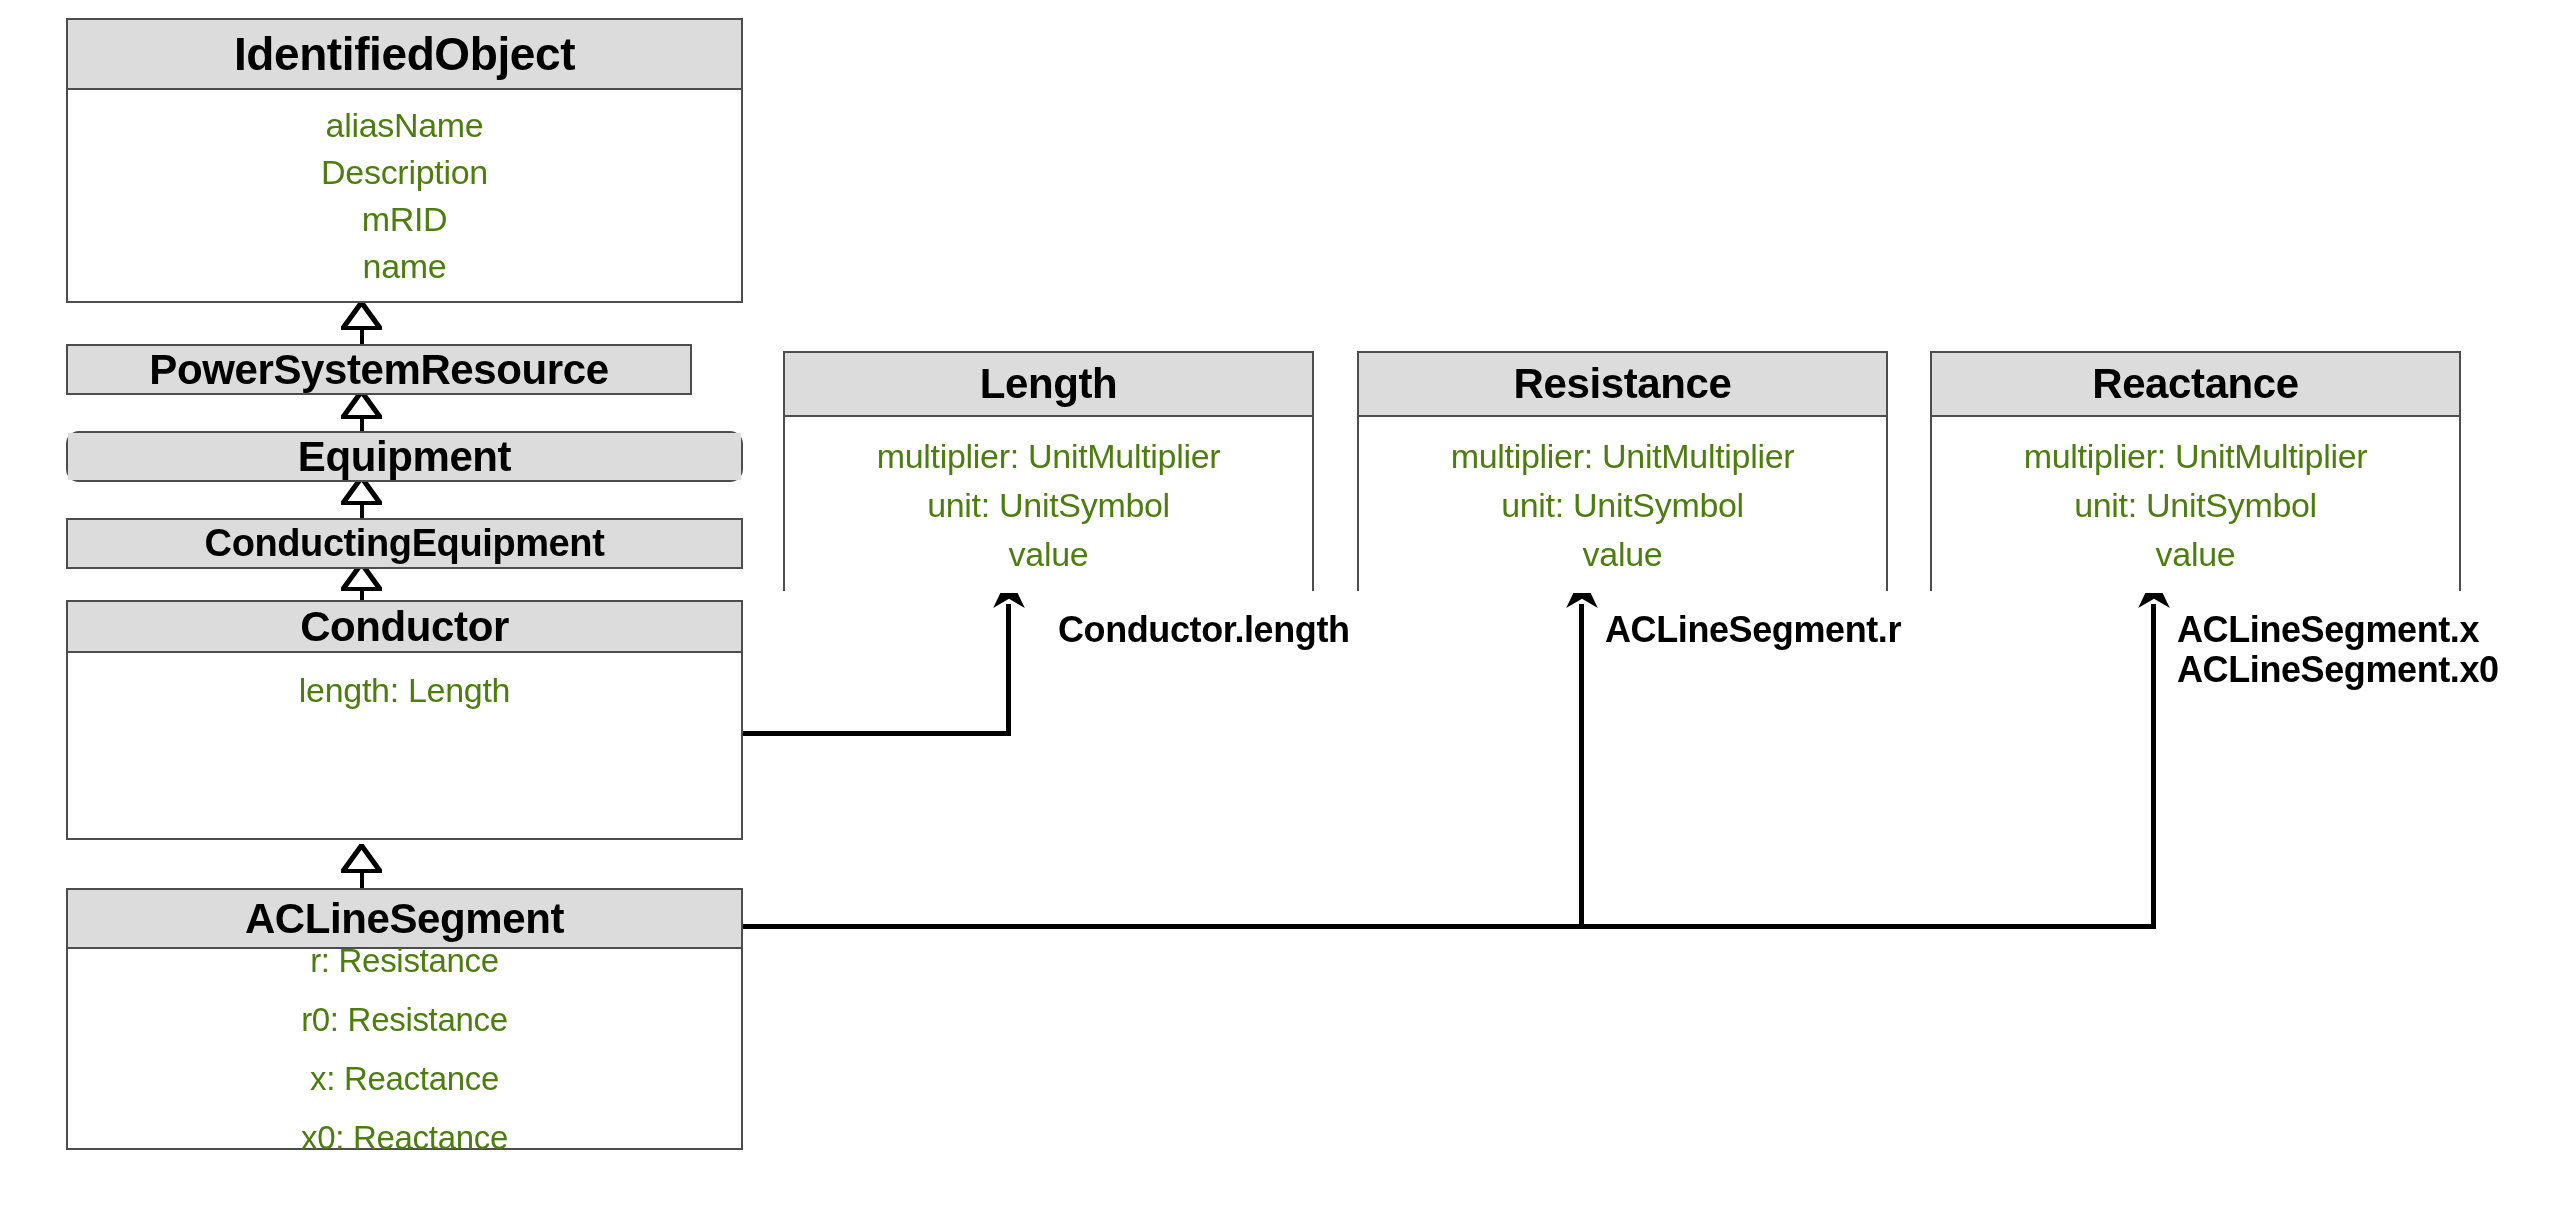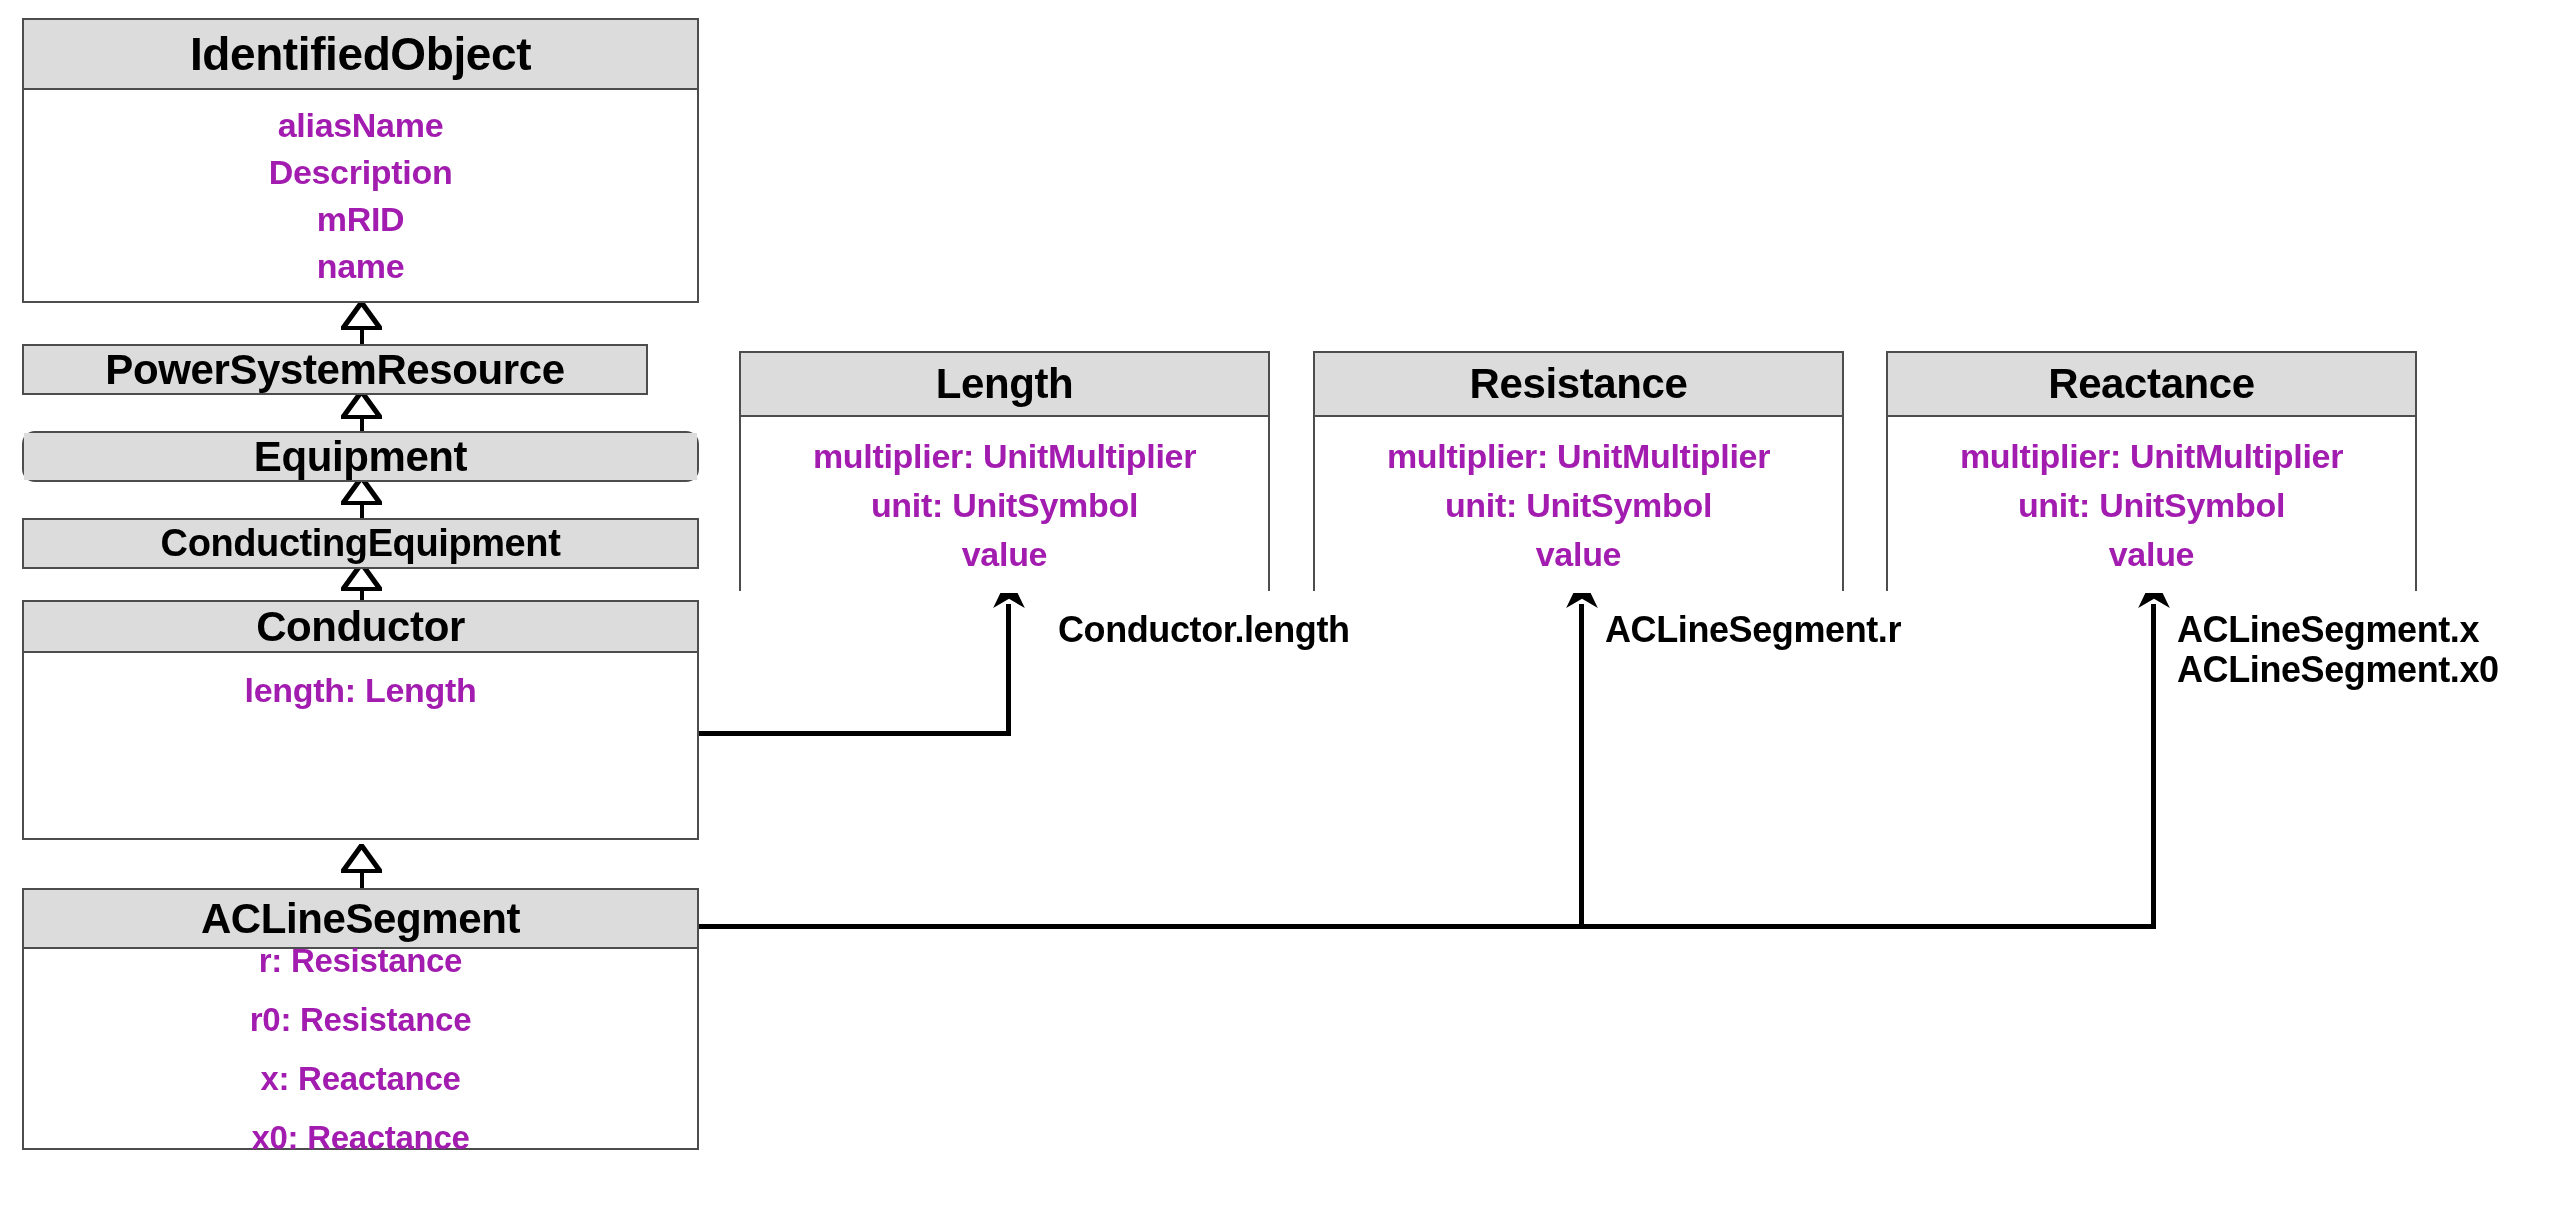--- a/index.html
+++ b/index.html
@@ -15,20 +15,21 @@
     font-family: "Liberation Sans", sans-serif;
     overflow: hidden;
   }
 
   
   .uml-class {
     position: absolute;
     box-sizing: border-box;
     border: 2.2px solid #4d4d4d;
     background: #ffffff;
+    margin-left: 44px;
   }
   .uml-header {
     box-sizing: border-box;
     background: #dcdcdc;
     border-bottom: 2.2px solid #4d4d4d;
     color: #000000;
     font-weight: bold;
     text-align: center;
     display: flex;
     align-items: center;
@@ -38,22 +39,22 @@
   .uml-header.no-border { border-bottom: none; }
   .uml-attrs {
     box-sizing: border-box;
     background: #ffffff;
     display: flex;
     flex-direction: column;
     align-items: center;
     justify-content: center;
   }
   .uml-attr {
-    color: #a21caf;
-    font-weight: bold;
+    color: #4d7c0f;
+    font-weight: normal;
     text-align: center;
     line-height: 1.0;
     letter-spacing: -0.3px;
     white-space: nowrap;
   }
 
   
   .line-h {
     position: absolute;
     background: #000000;

